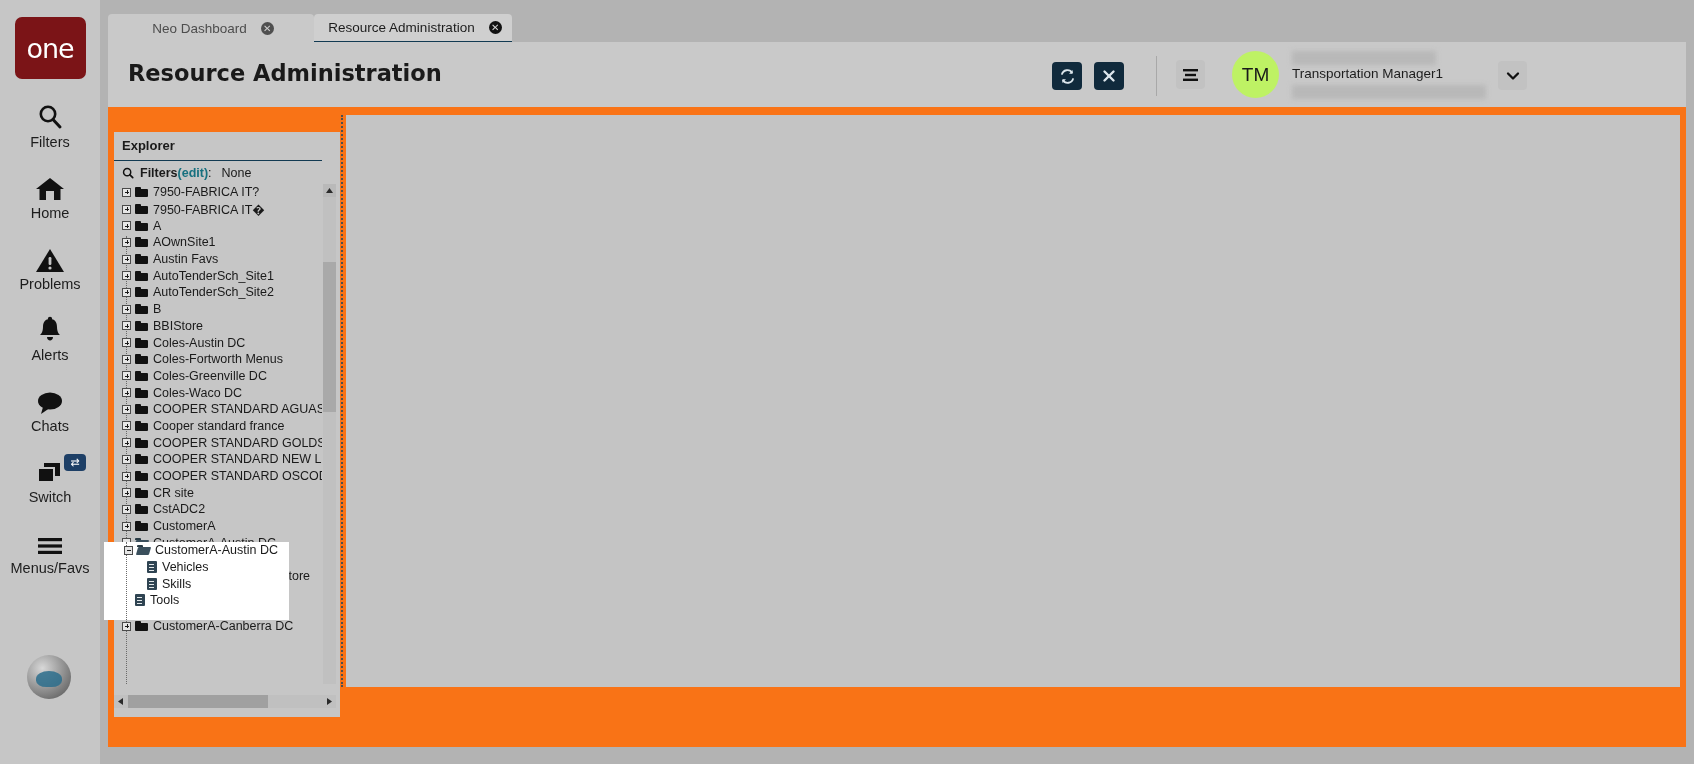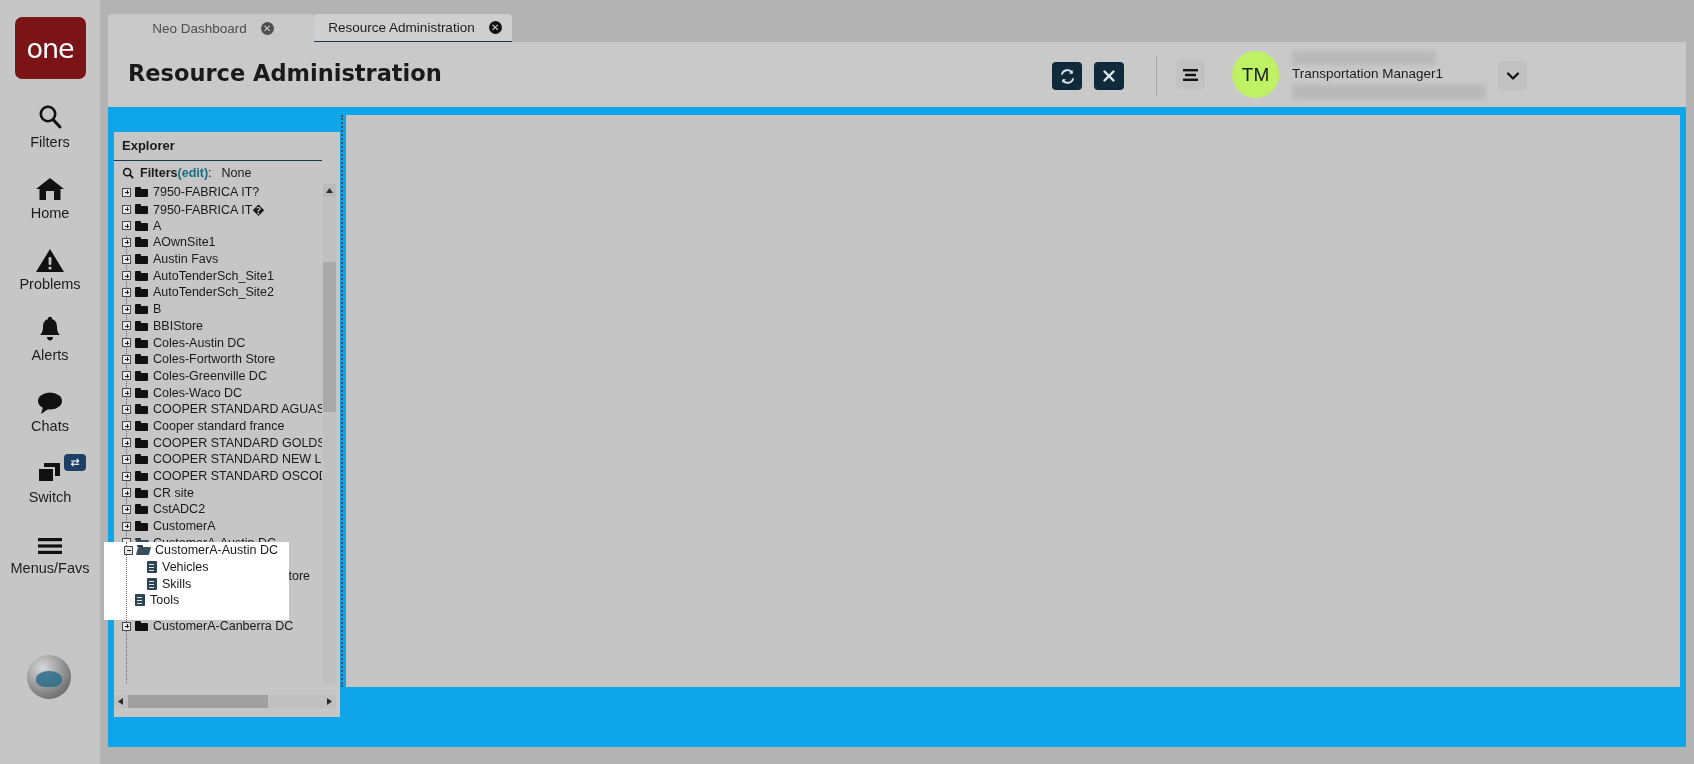--- a/index.html
+++ b/index.html
@@ -201,21 +201,21 @@
     background: #c2c2c2;
     border-radius: 4px;
     display: flex; align-items: center; justify-content: center;
   }
 
   
   #content {
     position: absolute;
     left: 108px; top: 107px;
     width: 1578px; height: 640px;
-    background: #0ea5e9;
+    background: #f97316;
   }
 
   
   #explorer {
     position: absolute;
     left: 6px; top: 25px;
     width: 226px; height: 585px;
     background: #c6c6c6;
   }
   #explorer-title {
@@ -635,21 +635,21 @@
               <span>BBIStore</span>
             </div>
             <div class="tree-row">
               <span class="expander closed"></span>
               <span class="ico-folder"></span>
               <span>Coles-Austin DC</span>
             </div>
             <div class="tree-row">
               <span class="expander closed"></span>
               <span class="ico-folder"></span>
-              <span>Coles-Fortworth Store</span>
+              <span>Coles-Fortworth Menus</span>
             </div>
             <div class="tree-row">
               <span class="expander closed"></span>
               <span class="ico-folder"></span>
               <span>Coles-Greenville DC</span>
             </div>
             <div class="tree-row">
               <span class="expander closed"></span>
               <span class="ico-folder"></span>
               <span>Coles-Waco DC</span>

